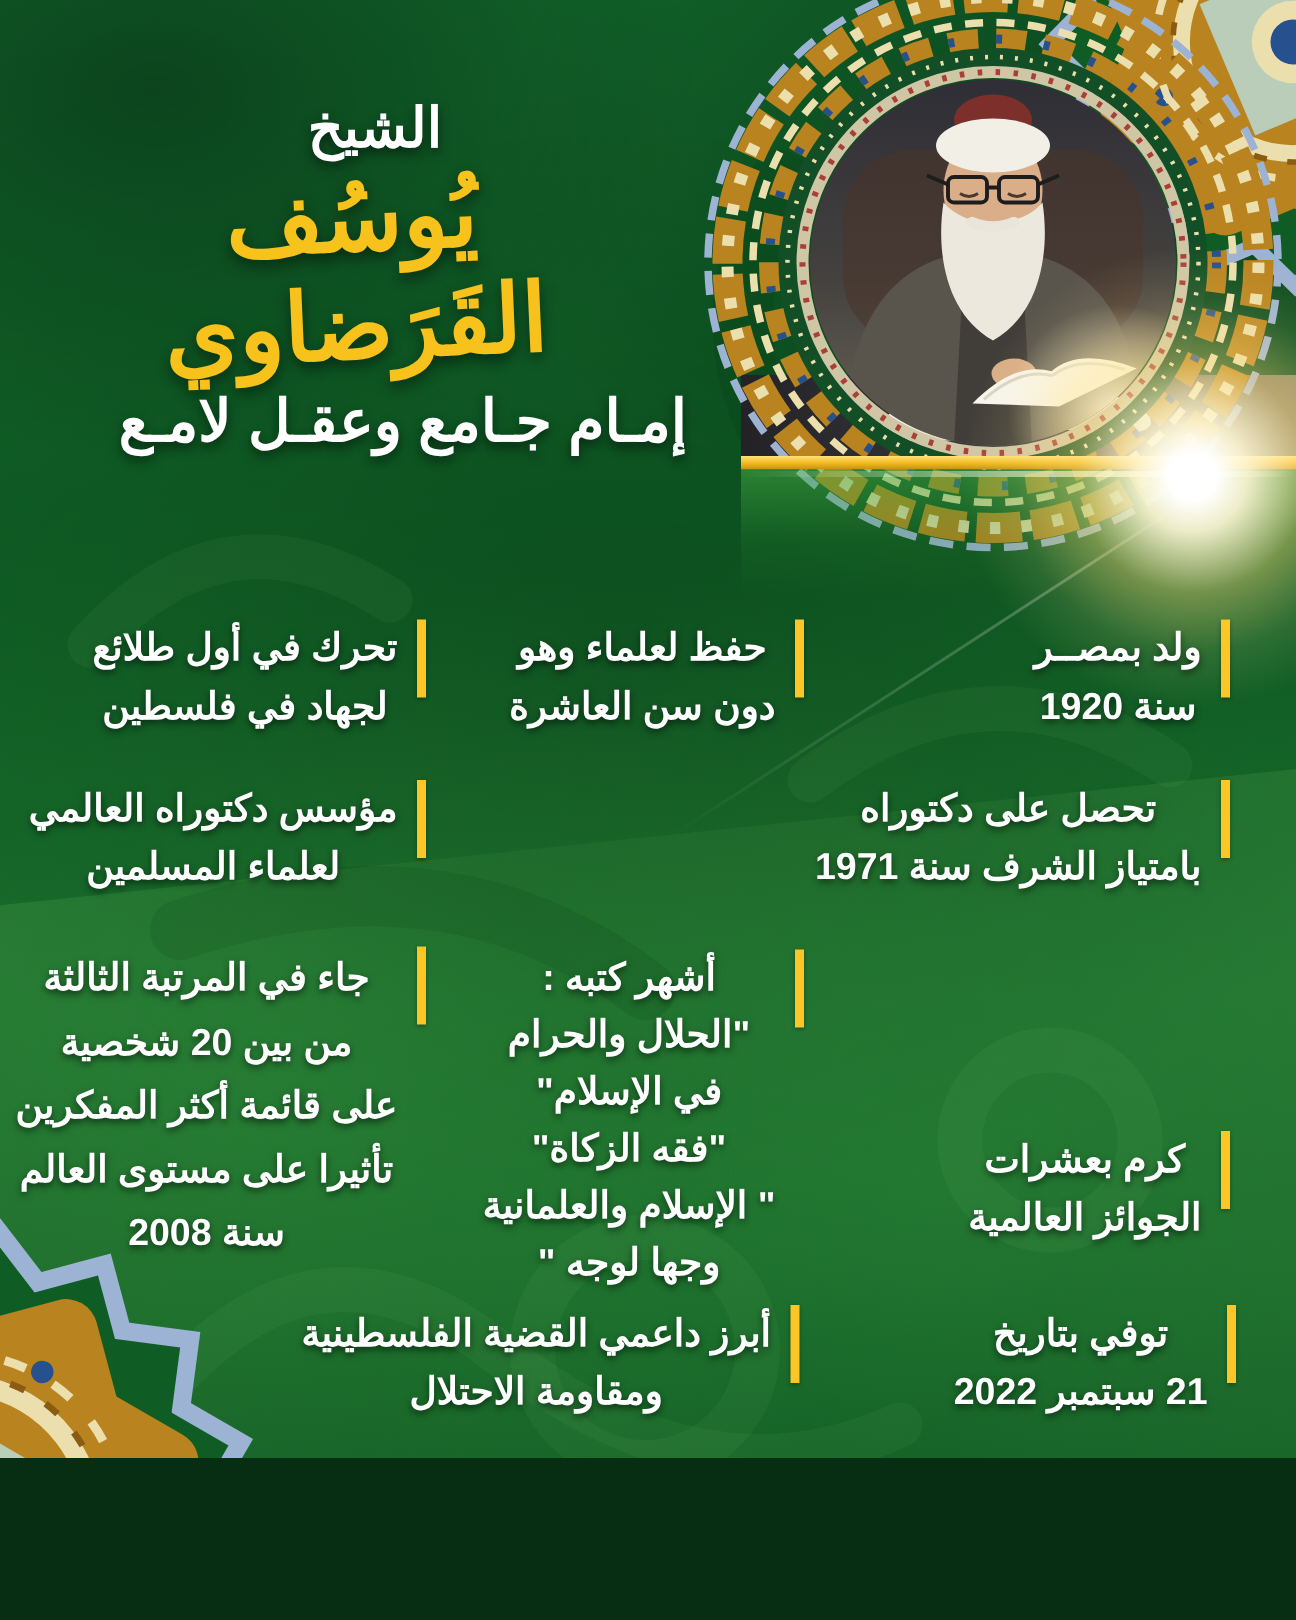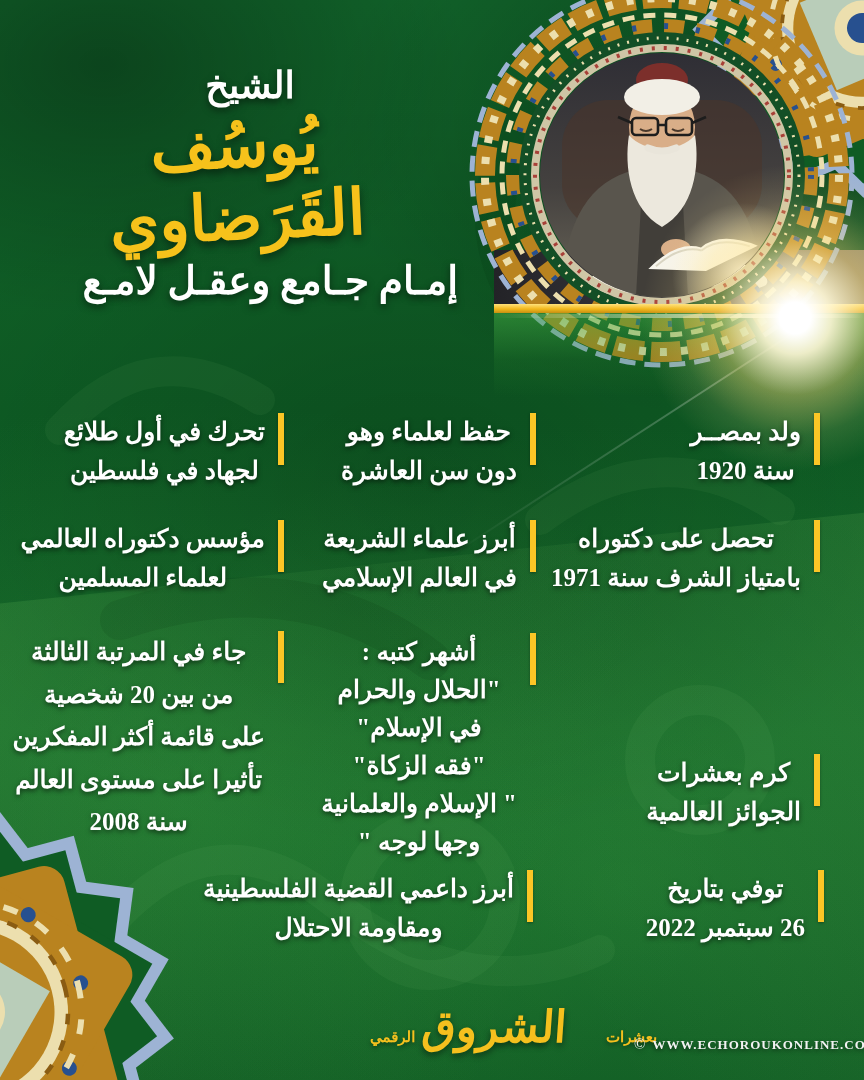--- a/index.html
+++ b/index.html
@@ -1,18 +1,18 @@
 <!DOCTYPE html>
 <html lang="ar"><head>
 <meta charset="utf-8">
 <style>
   html,body{margin:0;padding:0;background:#072e12;}
   .stage{
-    position:relative;width:864px;height:1080px;overflow:hidden;
-    font-family:Liberation Serif, serif;
+    position:relative;width:864px;height:972px;overflow:hidden;
+    font-family:Liberation Sans, sans-serif;
     background:
       radial-gradient(620px 420px at 88% 12%, rgba(0,0,0,.30), transparent 70%),
       radial-gradient(520px 360px at 12% 6%, rgba(0,0,0,.30), transparent 70%),
       radial-gradient(760px 520px at 48% 44%, rgba(0,0,0,.16), transparent 72%),
       radial-gradient(900px 660px at 72% 82%, rgba(82,190,82,.22), transparent 70%),
       radial-gradient(760px 560px at 22% 74%, rgba(74,180,74,.18), transparent 72%),
       linear-gradient(180deg,#11632a 0%,#0e5c24 38%,#126327 68%,#0b5420 100%);
   }
   .stage::before{ 
     content:"";position:absolute;left:-120px;top:560px;width:1100px;height:620px;
@@ -233,32 +233,27 @@
 بامتياز الشرف سنة 1971</div>
   </div>
   <div class="fact r4">
     <div class="bar"></div>
     <div class="txt">كرم بعشرات
 الجوائز العالمية</div>
   </div>
   <div class="fact r5">
     <div class="bar"></div>
     <div class="txt">توفي بتاريخ
-26 سبتمبر 2022</div>
+21 سبتمبر 2022</div>
   </div>
 
   <div class="fact m1">
     <div class="bar"></div>
     <div class="txt">حفظ لعلماء وهو
 دون سن العاشرة</div>
-  </div>
-  <div class="fact m2">
-    <div class="bar"></div>
-    <div class="txt">أبرز علماء الشريعة
-في العالم الإسلامي</div>
   </div>
   <div class="fact m3">
     <div class="bar"></div>
     <div class="txt">أشهر كتبه :
 "الحلال والحرام
 في الإسلام"
 "فقه الزكاة"
 " الإسلام والعلمانية
 وجها لوجه "</div>
   </div>

